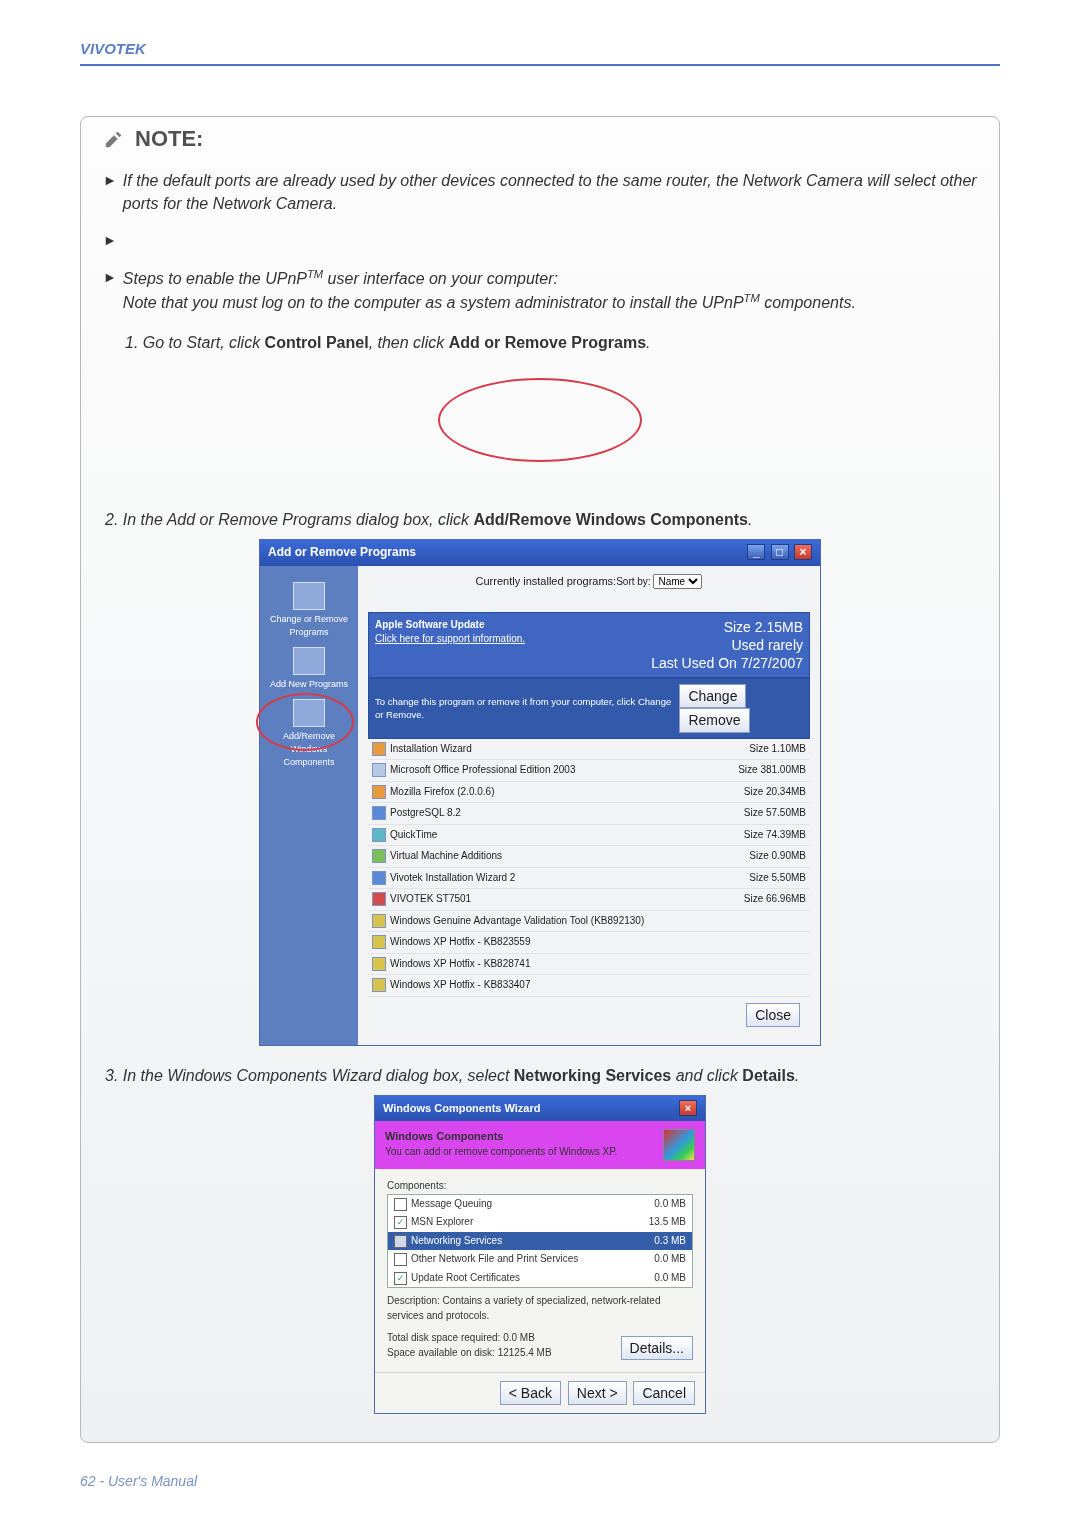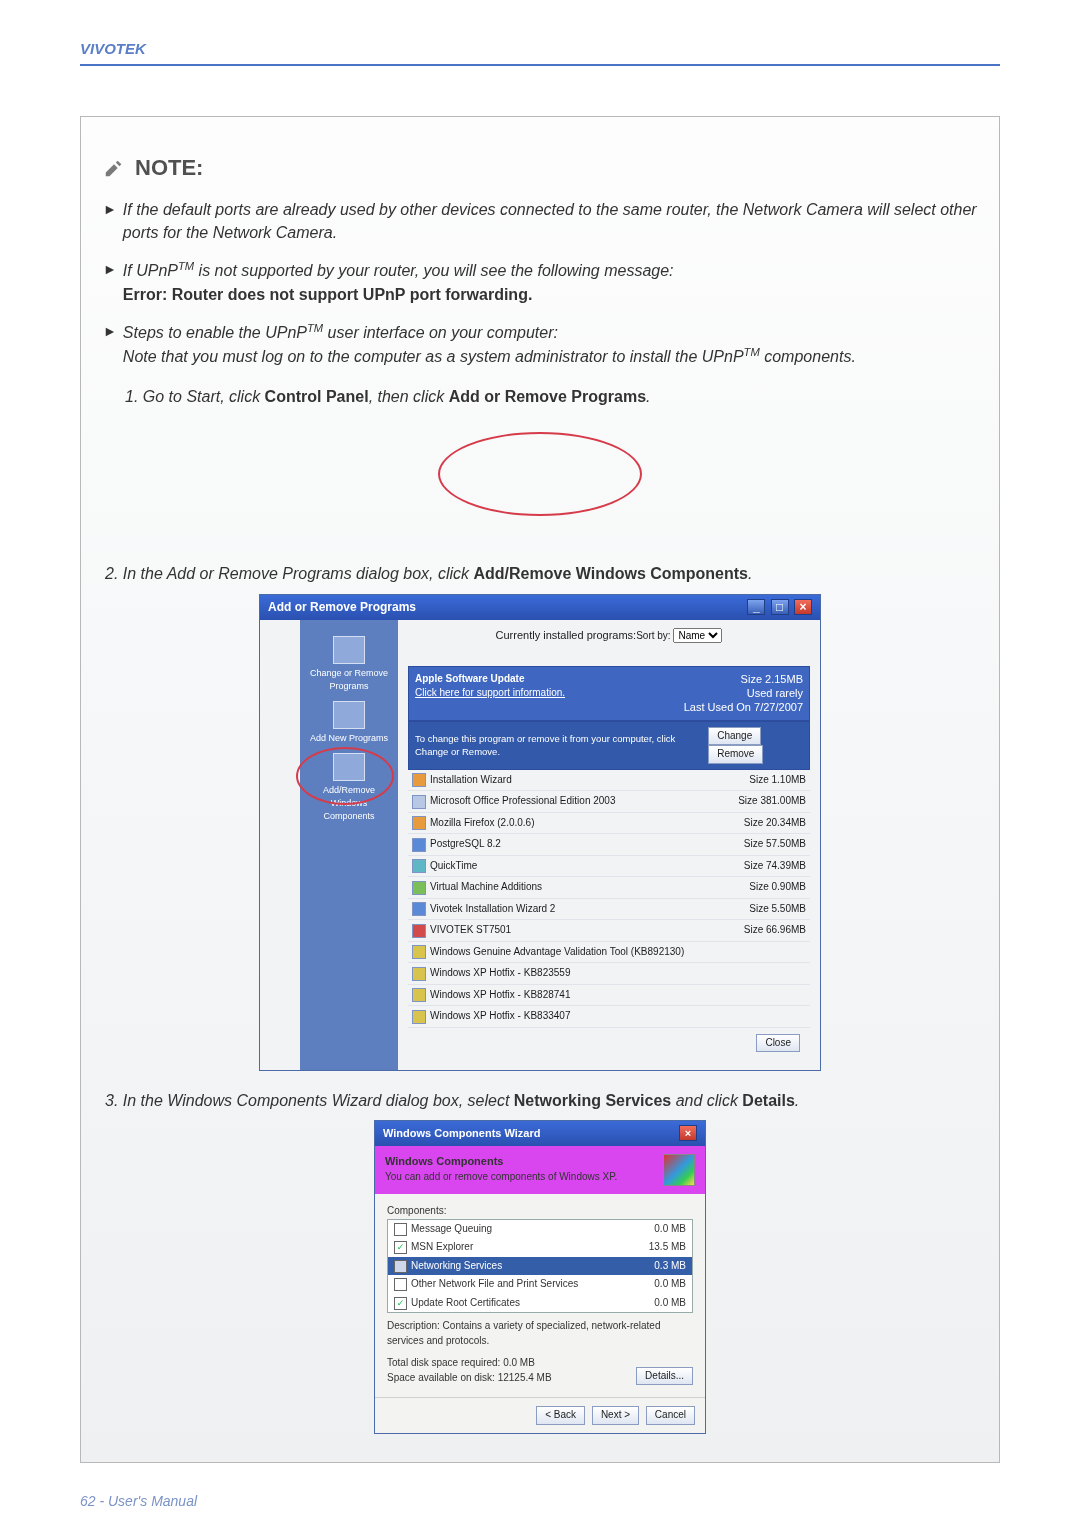--- a/index.html
+++ b/index.html
@@ -20,23 +20,23 @@
     margin-bottom: 50px;
   }
   .brand {
     color: #5a7fc8;
     font-size: 15px;
     font-style: italic;
     font-weight: bold;
   }
   .note-box {
     border: 1px solid #b8b8b8;
-    border-radius: 0;
+    border-radius: 8px;
     background: linear-gradient(#fdfdfd,#eef0f2);
-    padding: 35px 22px 22px 22px;
+    padding: 6px 22px 22px 22px;
     font-size: 16px;
     line-height: 1.45;
   }
   .note-head {
     display:flex;
     align-items:center;
     gap:10px;
     margin-bottom: 14px;
   }
   .note-head span.title {
@@ -89,44 +89,43 @@
   }
   .win-btns .close{ background:linear-gradient(#f36c5c,#c23a2b);}
   .arp-body { display:flex;}
   .arp-side {
     width:90px;
     background:#5d7fc0;
     padding:8px 4px;
     color:#fff;
     font-size:9px;
     text-align:center;
-    margin-left:40px;
   }
   .side-item { margin:8px 0; position:relative;}
   .side-icon { width:30px;height:26px;background:#8fa9da;border:1px solid #d4dff4; margin:0 auto 3px auto;}
   .red-oval {
     position:absolute; left:-8px; top:-6px;
     width:94px;height:54px;
     border:2px solid #d63b4a;
     border-radius:50%/50%;
   }
   .arp-main { flex:1; padding:8px 10px;}
   .arp-top { display:flex; justify-content:center; align-items:center; margin-bottom:22px;}
   .sort-by { font-size:10px;}
   .sort-by select { font-size:10px;}
   .sel-blue {
     background:#3f66c0; color:#fff; padding:5px 6px; border:1px solid #2c4d9e;
     display:flex; justify-content:space-between; font-size:10px;
   }
-  .sel-blue .right { text-align:right; font-size:11px; line-height:1.3;}
+  .sel-blue .right { text-align:right; font-size:14px; line-height:1.3;}
   .sel-blue2 { background:#335aaa;color:#fff;padding:5px 6px;border:1px solid #2c4d9e;
     display:flex; justify-content:space-between; align-items:center;font-size:9.5px;}
   .wbtn{
     display:inline-block; background:linear-gradient(#fff,#dfe6f2);
-    border:1px solid #8a9cc2; padding:1px 8px; color:#1b1b1b; font-size:10px; margin-left:4px;
+    border:1px solid #8a9cc2; padding:1px 8px; color:#1b1b1b; font-size:14px; margin-left:4px;
   }
   .prog-row{
     display:flex; justify-content:space-between; padding:3px 4px;
     border-bottom:1px solid #e0e4ea; font-size:10px;
   }
   .prog-row .nm{ display:flex; align-items:center; gap:4px;}
   .pi{width:12px;height:12px;background:#b7c7e4;border:1px solid #7d94c4;display:inline-block;}
   .c-orange{background:#e79b3c;} .c-green{background:#7bbf5a;} .c-red{background:#d24a4a;}
   .c-blue{background:#5a89d6;} .c-teal{background:#5fb7c5;} .c-yel{background:#d8c34d;}
   .close-row{text-align:right; padding:6px 10px 10px 0;}
@@ -179,24 +178,20 @@
       <span class="title">NOTE:</span>
     </div>
 
     <div class="bullet-row">
       <span class="arrow">►</span>
       <span class="ital">If the default ports are already used by other devices connected to the same router, the Network Camera will select other ports for the Network Camera.</span>
     </div>
 
     <div class="bullet-row" style="margin-top:14px">
       <span class="arrow">►</span>
-      <span class="ital">
-        <span>If UPnP</span><span class="sup">TM</span><span> is not supported by your router, you will see the following message:</span><br>
-        <span class="bold">Error: Router does not support UPnP port forwarding.</span>
-      </span>
     </div>
 
     <div class="bullet-row" style="margin-top:14px">
       <span class="arrow">►</span>
       <span class="ital">
         <span>Steps to enable the UPnP</span><span class="sup">TM</span><span> user interface on your computer:</span><br>
         <span>Note that you must log on to the computer as a system administrator to install the UPnP</span><span class="sup">TM</span><span> components.</span>
       </span>
     </div>
 

